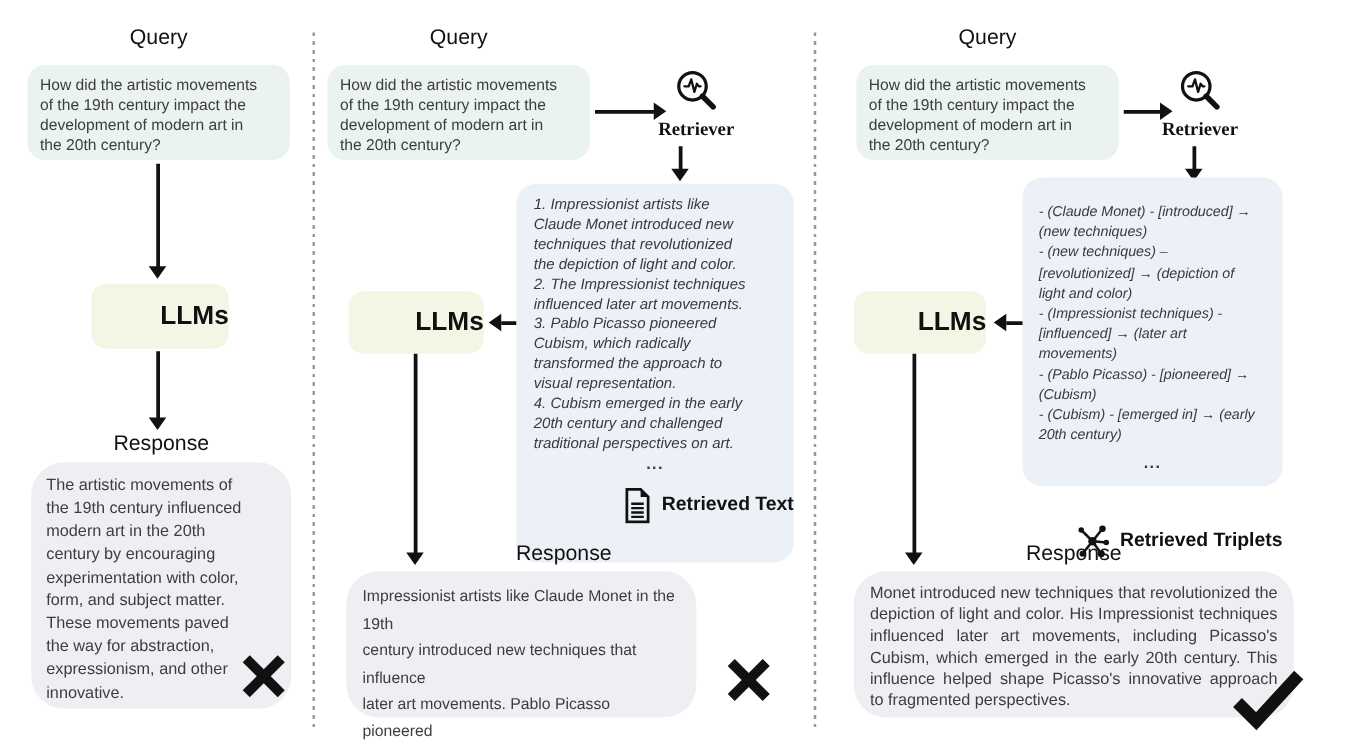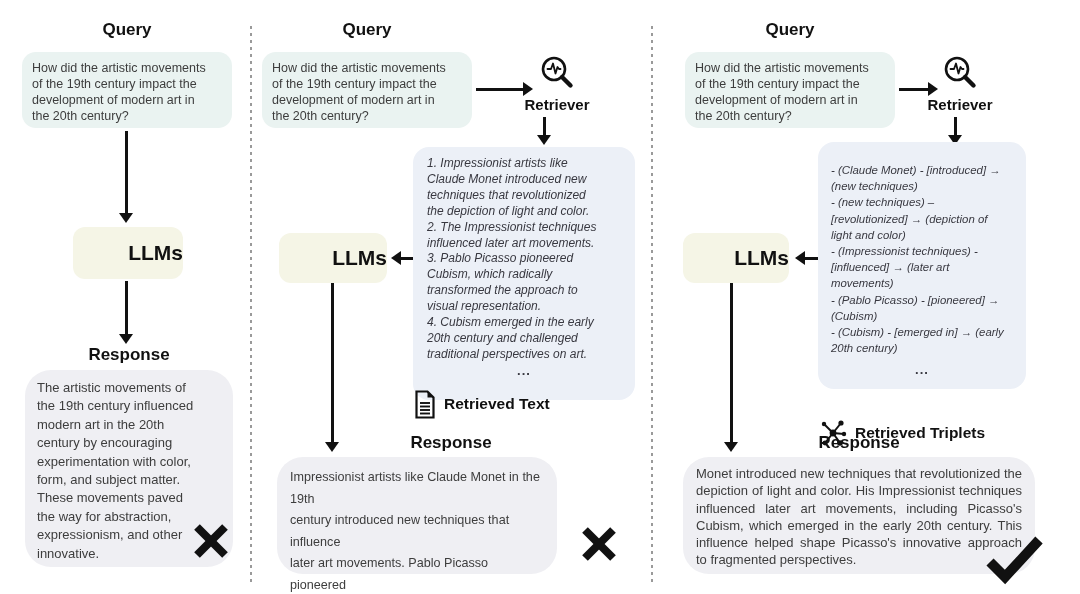--- a/index.html
+++ b/index.html
@@ -12,40 +12,40 @@
     --body-text:#3d3d3d;
     --divider:#9a9a9a;
   }
   html,body{margin:0;padding:0;background:#ffffff;}
   #canvas{
     position:relative;width:1080px;height:594px;background:#ffffff;overflow:hidden;
     font-family:"Liberation Sans","DejaVu Sans",sans-serif;color:var(--body-text);
   }
   .divider{position:absolute;top:26px;height:556px;width:2px;
     background:repeating-linear-gradient(to bottom,var(--divider) 0 3px,transparent 3px 7px);}
-  .h-title{position:absolute;text-align:center;font-weight:bold;font-size:17px;color:var(--heading-text);}
+  .h-title{position:absolute;text-align:center;font-weight:normal;font-size:17px;color:var(--heading-text);}
   .bubble{position:absolute;background:var(--query-bubble);border-radius:14px;}
   .bubble-text{font-size:12.5px;line-height:16px;white-space:pre-line;padding:8px 10px;}
   .llm-box{position:absolute;background:var(--llms-box);border-radius:12px;display:flex;align-items:center;justify-content:flex-end;
     font-weight:bold;font-size:21px;color:var(--heading-text);}
   .rbox{position:absolute;background:var(--retrieved-box);border-radius:16px;color:#383840;}
   .rt-text{font-style:italic;font-size:12px;line-height:15.9px;white-space:pre-line;padding:9px 5px 0 14px;}
   .tp-text{font-style:italic;font-size:11.4px;line-height:16.2px;white-space:pre-line;padding:20px 4px 0 13px;}
   .dots{ text-align:center;font-size:13px;font-weight:bold;color:#383840;letter-spacing:1px;}
   .respbox{position:absolute;background:var(--response-box);border-radius:26px;}
   .resp1-text{font-size:13px;line-height:18.4px;white-space:pre-line;padding:9px 12px;}
   .resp2-text{font-size:12.6px;line-height:21.5px;white-space:pre-line;padding:10px 13px;}
   .resp3-text{font-size:13px;line-height:17.3px;text-align:justify;padding:8px 13px 0 13px;}
   .vline{position:absolute;width:3px;background:var(--arrow);}
   .hline{position:absolute;height:3px;background:var(--arrow);}
   .ah-down{position:absolute;width:0;height:0;border-left:7px solid transparent;border-right:7px solid transparent;border-top:10px solid var(--arrow);}
   .ah-right{position:absolute;width:0;height:0;border-top:7px solid transparent;border-bottom:7px solid transparent;border-left:10px solid var(--arrow);}
   .ah-left{position:absolute;width:0;height:0;border-top:7px solid transparent;border-bottom:7px solid transparent;border-right:10px solid var(--arrow);}
-  .ret-label{position:absolute;text-align:center;font-weight:bold;font-size:15px;color:var(--heading-text);width:90px;}
-  .cap-row{position:absolute;display:flex;align-items:center;justify-content:flex-start;gap:7px;}
+  .ret-label{position:absolute;text-align:center;font-weight:bold;font-size:15px;color:var(--heading-text);width:90px;font-family:Liberation Serif, serif;}
+  .cap-row{position:absolute;display:flex;align-items:center;justify-content:flex-end;gap:7px;}
   .cap-label{font-weight:bold;font-size:15.5px;color:var(--heading-text);}
   .icon-abs{position:absolute;}
   svg{display:block;}
 </style>
 </head>
 <body>
 
 <div id="canvas">
 
   <div class="divider" style="left:250px;"></div>
@@ -107,21 +107,21 @@
       <svg width="38" height="38" viewBox="0 0 38 38">
         <circle cx="16" cy="15" r="11" fill="none" stroke="#111" stroke-width="2.6"></circle>
         <line x1="24" y1="23" x2="32.5" y2="31.5" stroke="#111" stroke-width="4.4" stroke-linecap="round"></line>
         <polyline points="9.5,15 13,15 15,9.5 17.5,19.5 19.5,13 21,15 22.5,15" fill="none" stroke="#111" stroke-width="1.8" stroke-linejoin="round" stroke-linecap="round"></polyline>
       </svg>
     </div>
     <div class="ret-label" style="left:512px;top:96px;">Retriever</div>
     <div class="vline" style="left:543px;top:117px;height:20px;"></div>
     <div class="ah-down" style="left:537px;top:135px;"></div>
 
-    <div class="rbox" style="left:413px;top:147px;width:222px;height:253px;">
+    <div class="rbox" style="left:413px;top:147px;width:222px;height:303px;">
       <div class="rt-text">1. Impressionist artists like
 Claude Monet introduced new
 techniques that revolutionized
 the depiction of light and color.
 2. The Impressionist techniques
 influenced later art movements.
 3. Pablo Picasso pioneered
 Cubism, which radically
 transformed the approach to
 visual representation.

